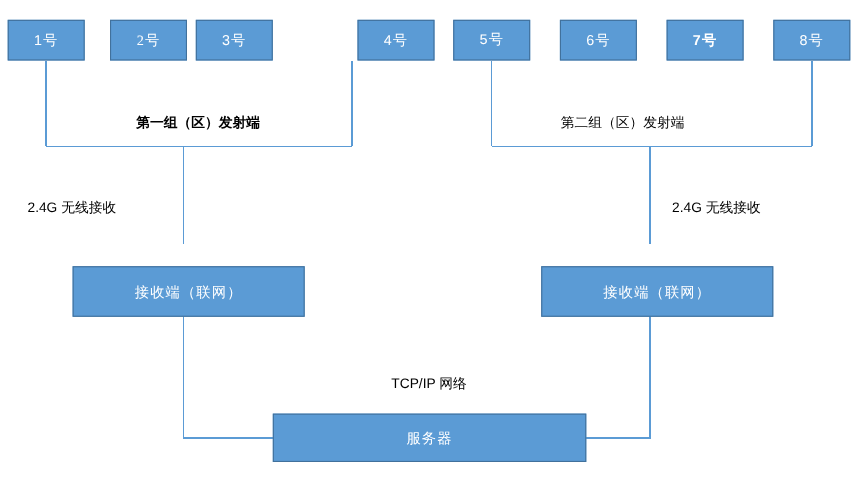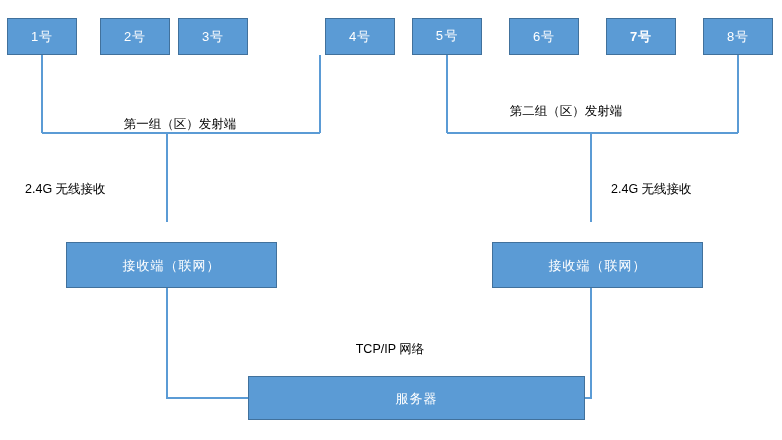--- a/index.html
+++ b/index.html
@@ -43,21 +43,21 @@
     width: 70px;
     height: 37px;
   }
   .receiver-box {
     width: 211px;
     height: 46px;
     top: 222px;
     margin-top: 20px;
   }
   .server-box {
-    width: 337px;
+    width: 285px;
     height: 44px;
     left: 248px;
     top: 376px;
   }
   .caption {
     position: absolute;
     font-size: 12.5px;
     color: #000000;
     line-height: 1;
     white-space: nowrap;
@@ -84,30 +84,30 @@
       <path d="M447 133 L738 133"></path>
       <path d="M591 133 L591 222"></path>
 
       <path d="M167 268 L167 398 L248 398"></path>
 
       <path d="M591 268 L591 398 L533 398"></path>
     </g>
   </svg>
 
   <div class="node-box transmitter-box" style="left:7px;  top:18px;">1号</div>
-  <div class="node-box transmitter-box" style="left:100px; top:18px;">2号</div>
+  <div class="node-box transmitter-box" style="left:100px; top:18px;font-family:Liberation Serif, serif;">2号</div>
   <div class="node-box transmitter-box" style="left:178px; top:18px;">3号</div>
   <div class="node-box transmitter-box" style="left:285px; top:18px;margin-left:40px;">4号</div>
 
   <div class="node-box transmitter-box" style="left:412px; top:18px;font-family:Liberation Mono, monospace;">5号</div>
   <div class="node-box transmitter-box" style="left:509px; top:18px;">6号</div>
   <div class="node-box transmitter-box" style="left:606px; top:18px;font-weight:bold;">7号</div>
   <div class="node-box transmitter-box" style="left:703px; top:18px;">8号</div>
 
-  <div class="caption caption-centered" style="left:90px; top:118px; width:180px;">第一组（区）发射端</div>
+  <div class="caption caption-centered" style="left:90px; top:105px; width:180px;font-weight:bold;">第一组（区）发射端</div>
   <div class="caption caption-centered" style="left:476px; top:105px; width:180px;">第二组（区）发射端</div>
 
   <div class="caption" style="left:25px; top:183px;">2.4G 无线接收</div>
   <div class="caption" style="left:611px; top:183px;">2.4G 无线接收</div>
 
   <div class="node-box receiver-box" style="left:66px;">接收端（联网）</div>
   <div class="node-box receiver-box" style="left:492px;">接收端（联网）</div>
 
   <div class="caption caption-centered" style="left:315px; top:343px; width:150px;text-align:center;">TCP/IP 网络</div>
 

